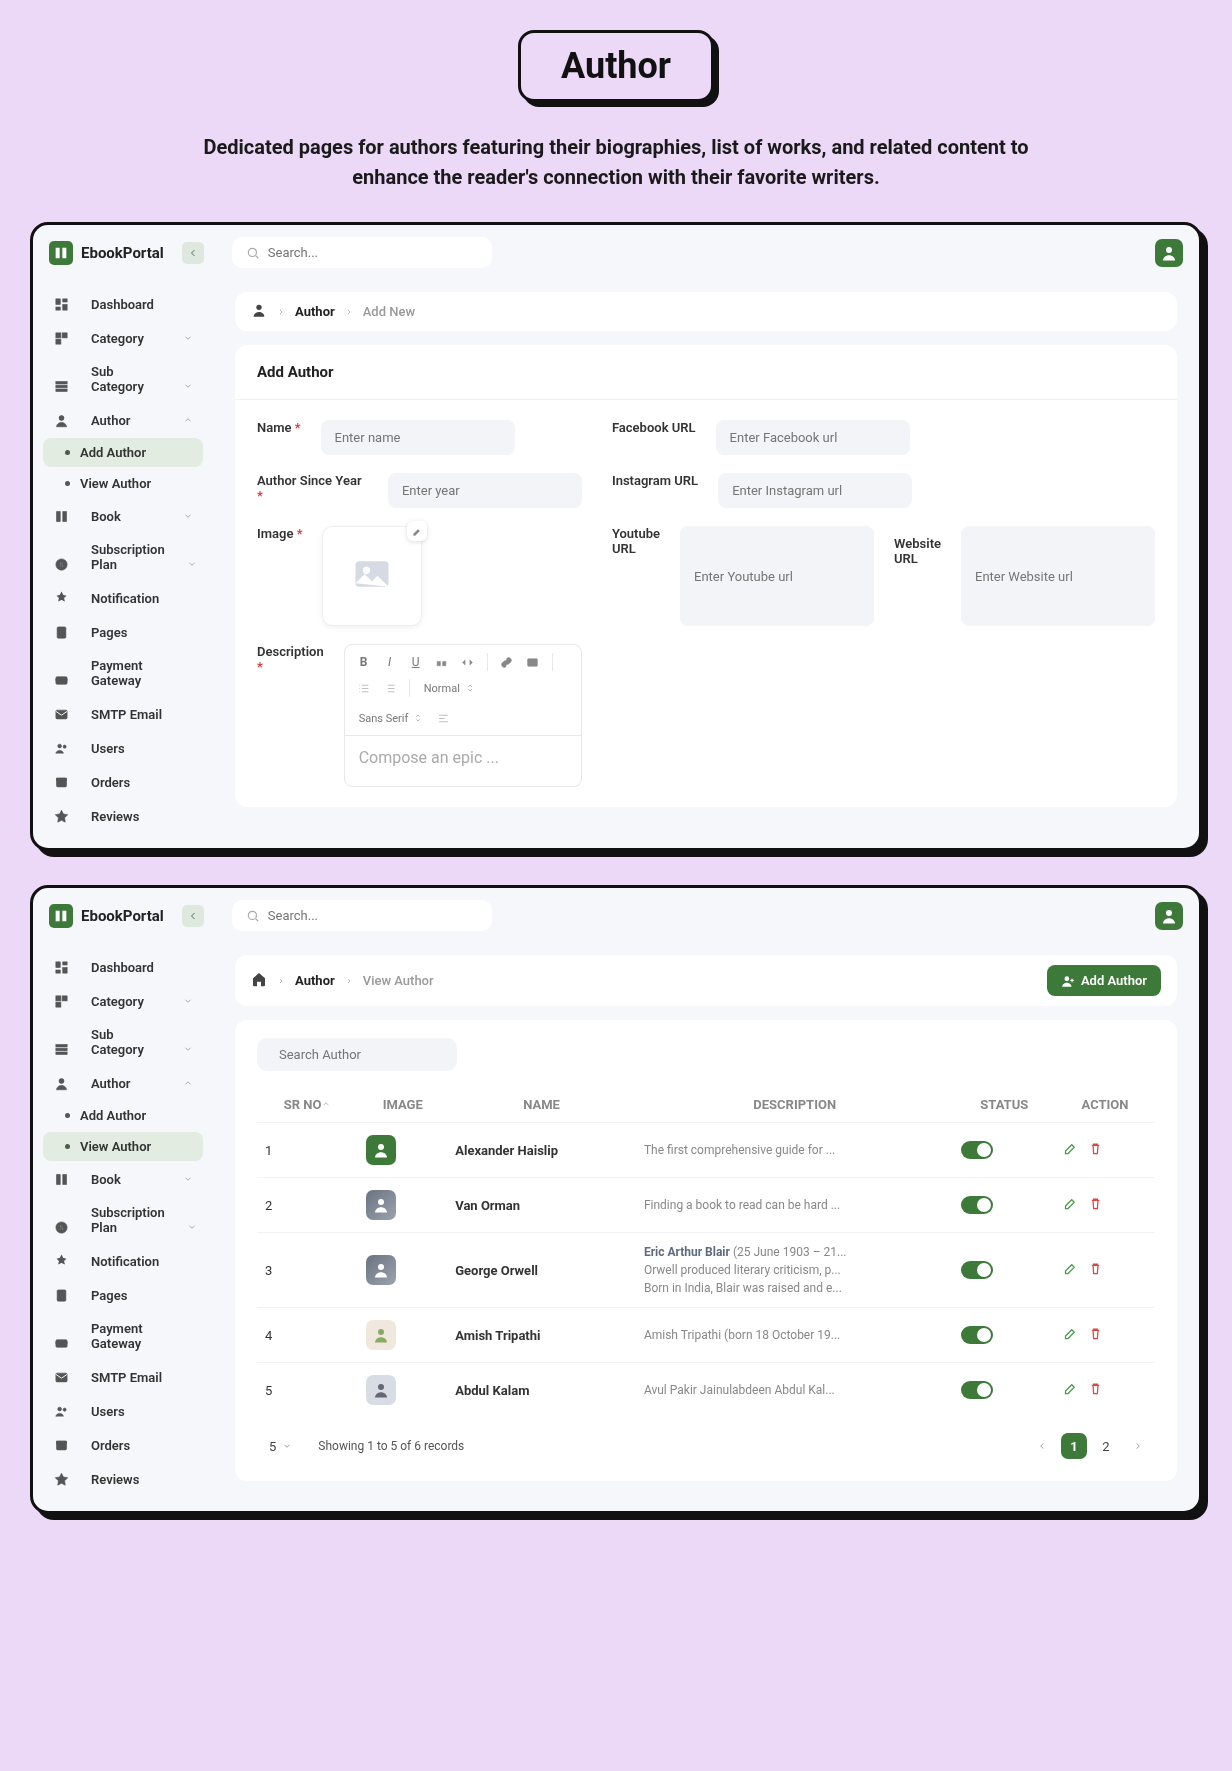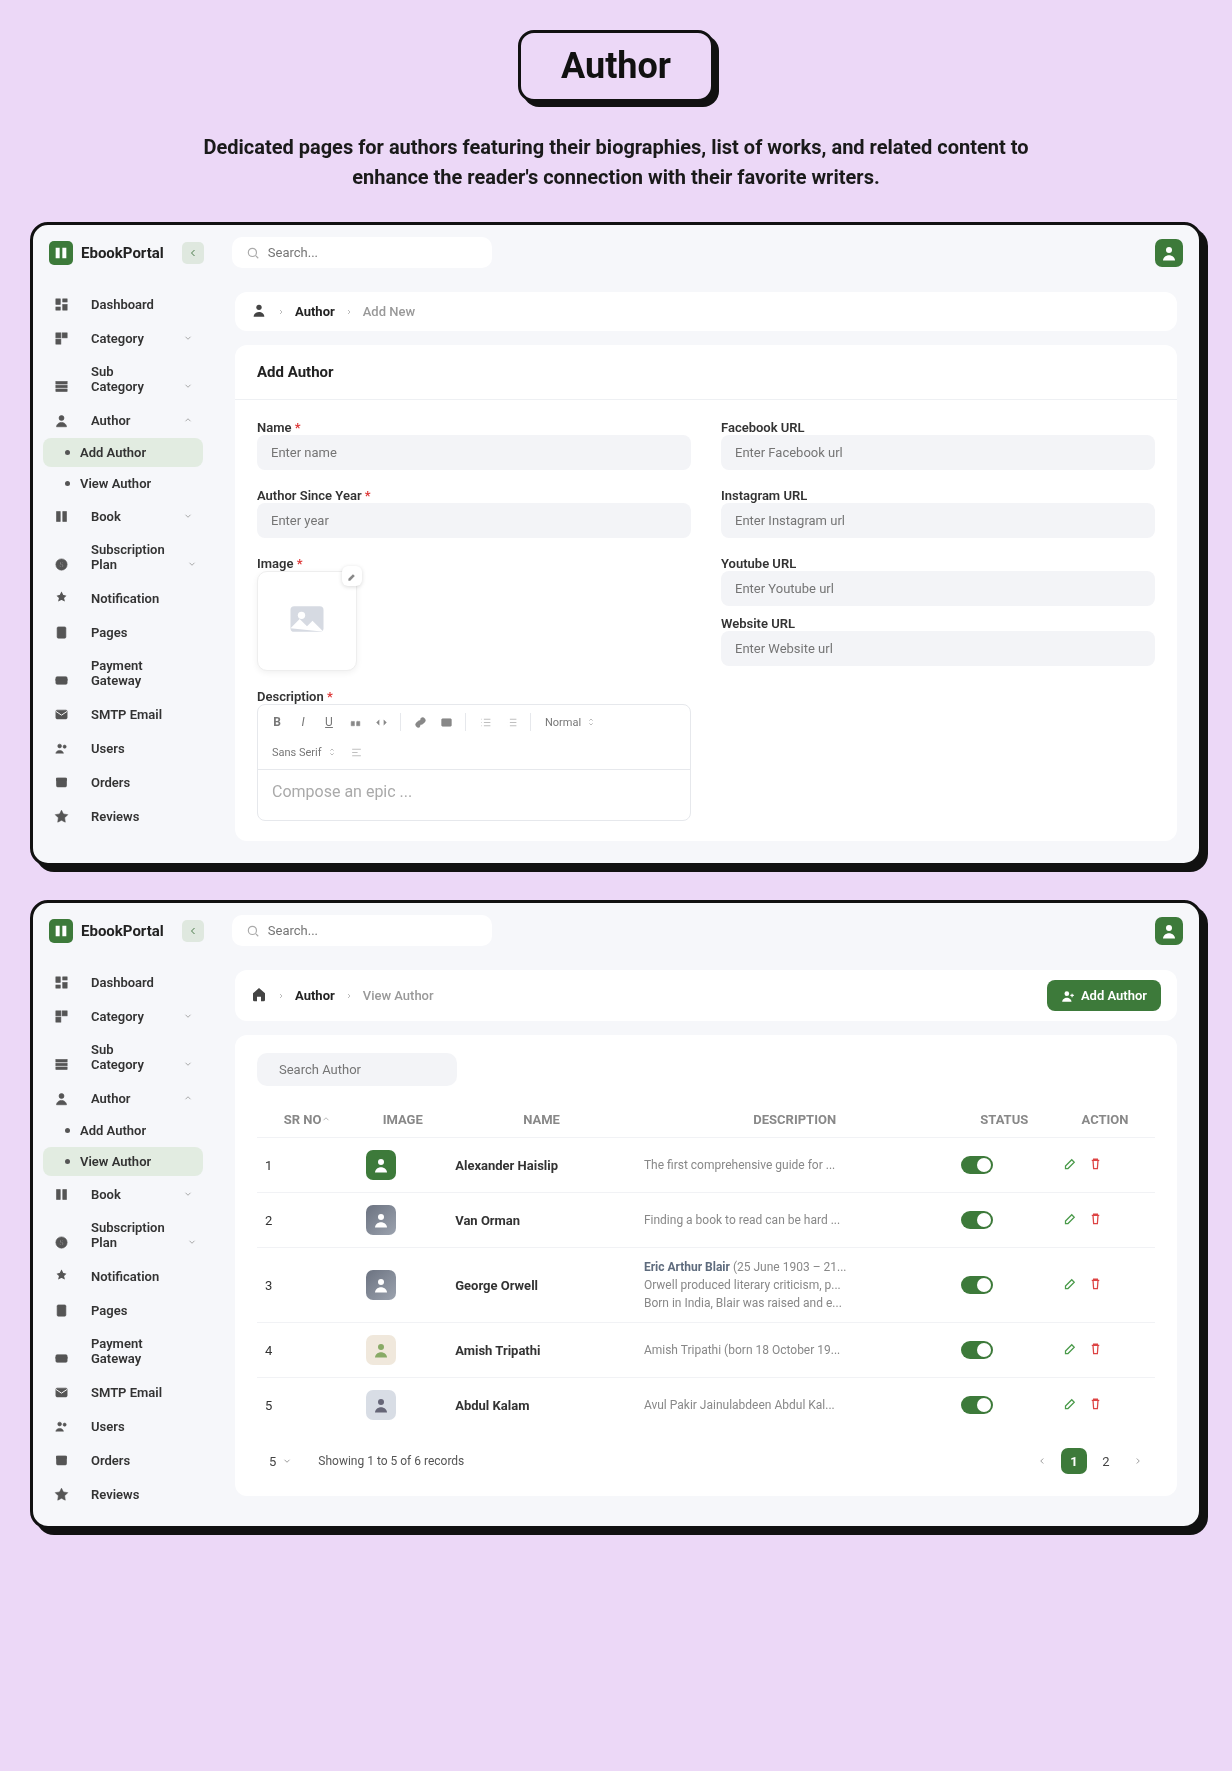--- a/index.html
+++ b/index.html
@@ -34,21 +34,21 @@
 .crumb-bar { background: #fff; border-radius: 12px; padding: 10px 16px; display: flex; align-items: center; gap: 10px; font-size: 13px; }
 .crumb-bar .home-ic svg { width: 16px; height: 16px; fill: #444; }
 .crumb-bar .sep svg { width: 8px; height: 8px; stroke: #999; fill: none; stroke-width: 2; }
 .crumb-bar .c1 { font-weight: 700; color: #222; }
 .crumb-bar .c2 { color: #999; font-weight: 500; }
 .crumb-bar .add-btn { margin-left: auto; background: #3d7a3a; color: #fff; padding: 8px 14px; border-radius: 8px; font-size: 13px; font-weight: 600; display: flex; align-items: center; gap: 6px; cursor: pointer; }
 .crumb-bar .add-btn svg { width: 14px; height: 14px; fill: #fff; }
 .card { background: #fff; border-radius: 12px; overflow: hidden; }
 .card-title { font-size: 15px; font-weight: 700; color: #222; padding: 18px 22px; border-bottom: 1px solid #eef0f3; }
 .form-grid { display: grid; grid-template-columns: 1fr 1fr; gap: 18px 30px; padding: 20px 22px; }
-.fg { display: flex; flex-direction: column; gap: 0; }
+.fg { display: flex; flex-direction: row; gap: 20px; }
 .fg label { font-size: 13px; font-weight: 600; color: #333; }
 .req { color: #d33; }
 .fg input { background: #f3f4f7; border: none; border-radius: 8px; padding: 10px 14px; font-size: 13px; color: #555; outline: none; }
 .img-upload { width: 100px; height: 100px; background: #fff; border-radius: 10px; border: 1px solid #eee; box-shadow: 0 2px 6px rgba(0,0,0,.06); position: relative; display: flex; align-items: center; justify-content: center; }
 .img-upload .ph svg { width: 44px; height: 44px; fill: #d6dae2; }
 .img-upload .edit-badge { position: absolute; top: -6px; right: -6px; width: 20px; height: 20px; background: #fff; border-radius: 6px; box-shadow: 0 1px 4px rgba(0,0,0,.15); display: flex; align-items: center; justify-content: center; }
 .img-upload .edit-badge svg { width: 11px; height: 11px; fill: #888; }
 .rte { border: 1px solid #e6e8ec; border-radius: 8px; overflow: hidden; }
 .rte-tb { display: flex; flex-wrap: wrap; align-items: center; gap: 4px; padding: 6px 8px; border-bottom: 1px solid #e6e8ec; }
 .rte-tb .btn { width: 22px; height: 22px; display: flex; align-items: center; justify-content: center; font-size: 12px; color: #777; cursor: pointer; border-radius: 4px; }

